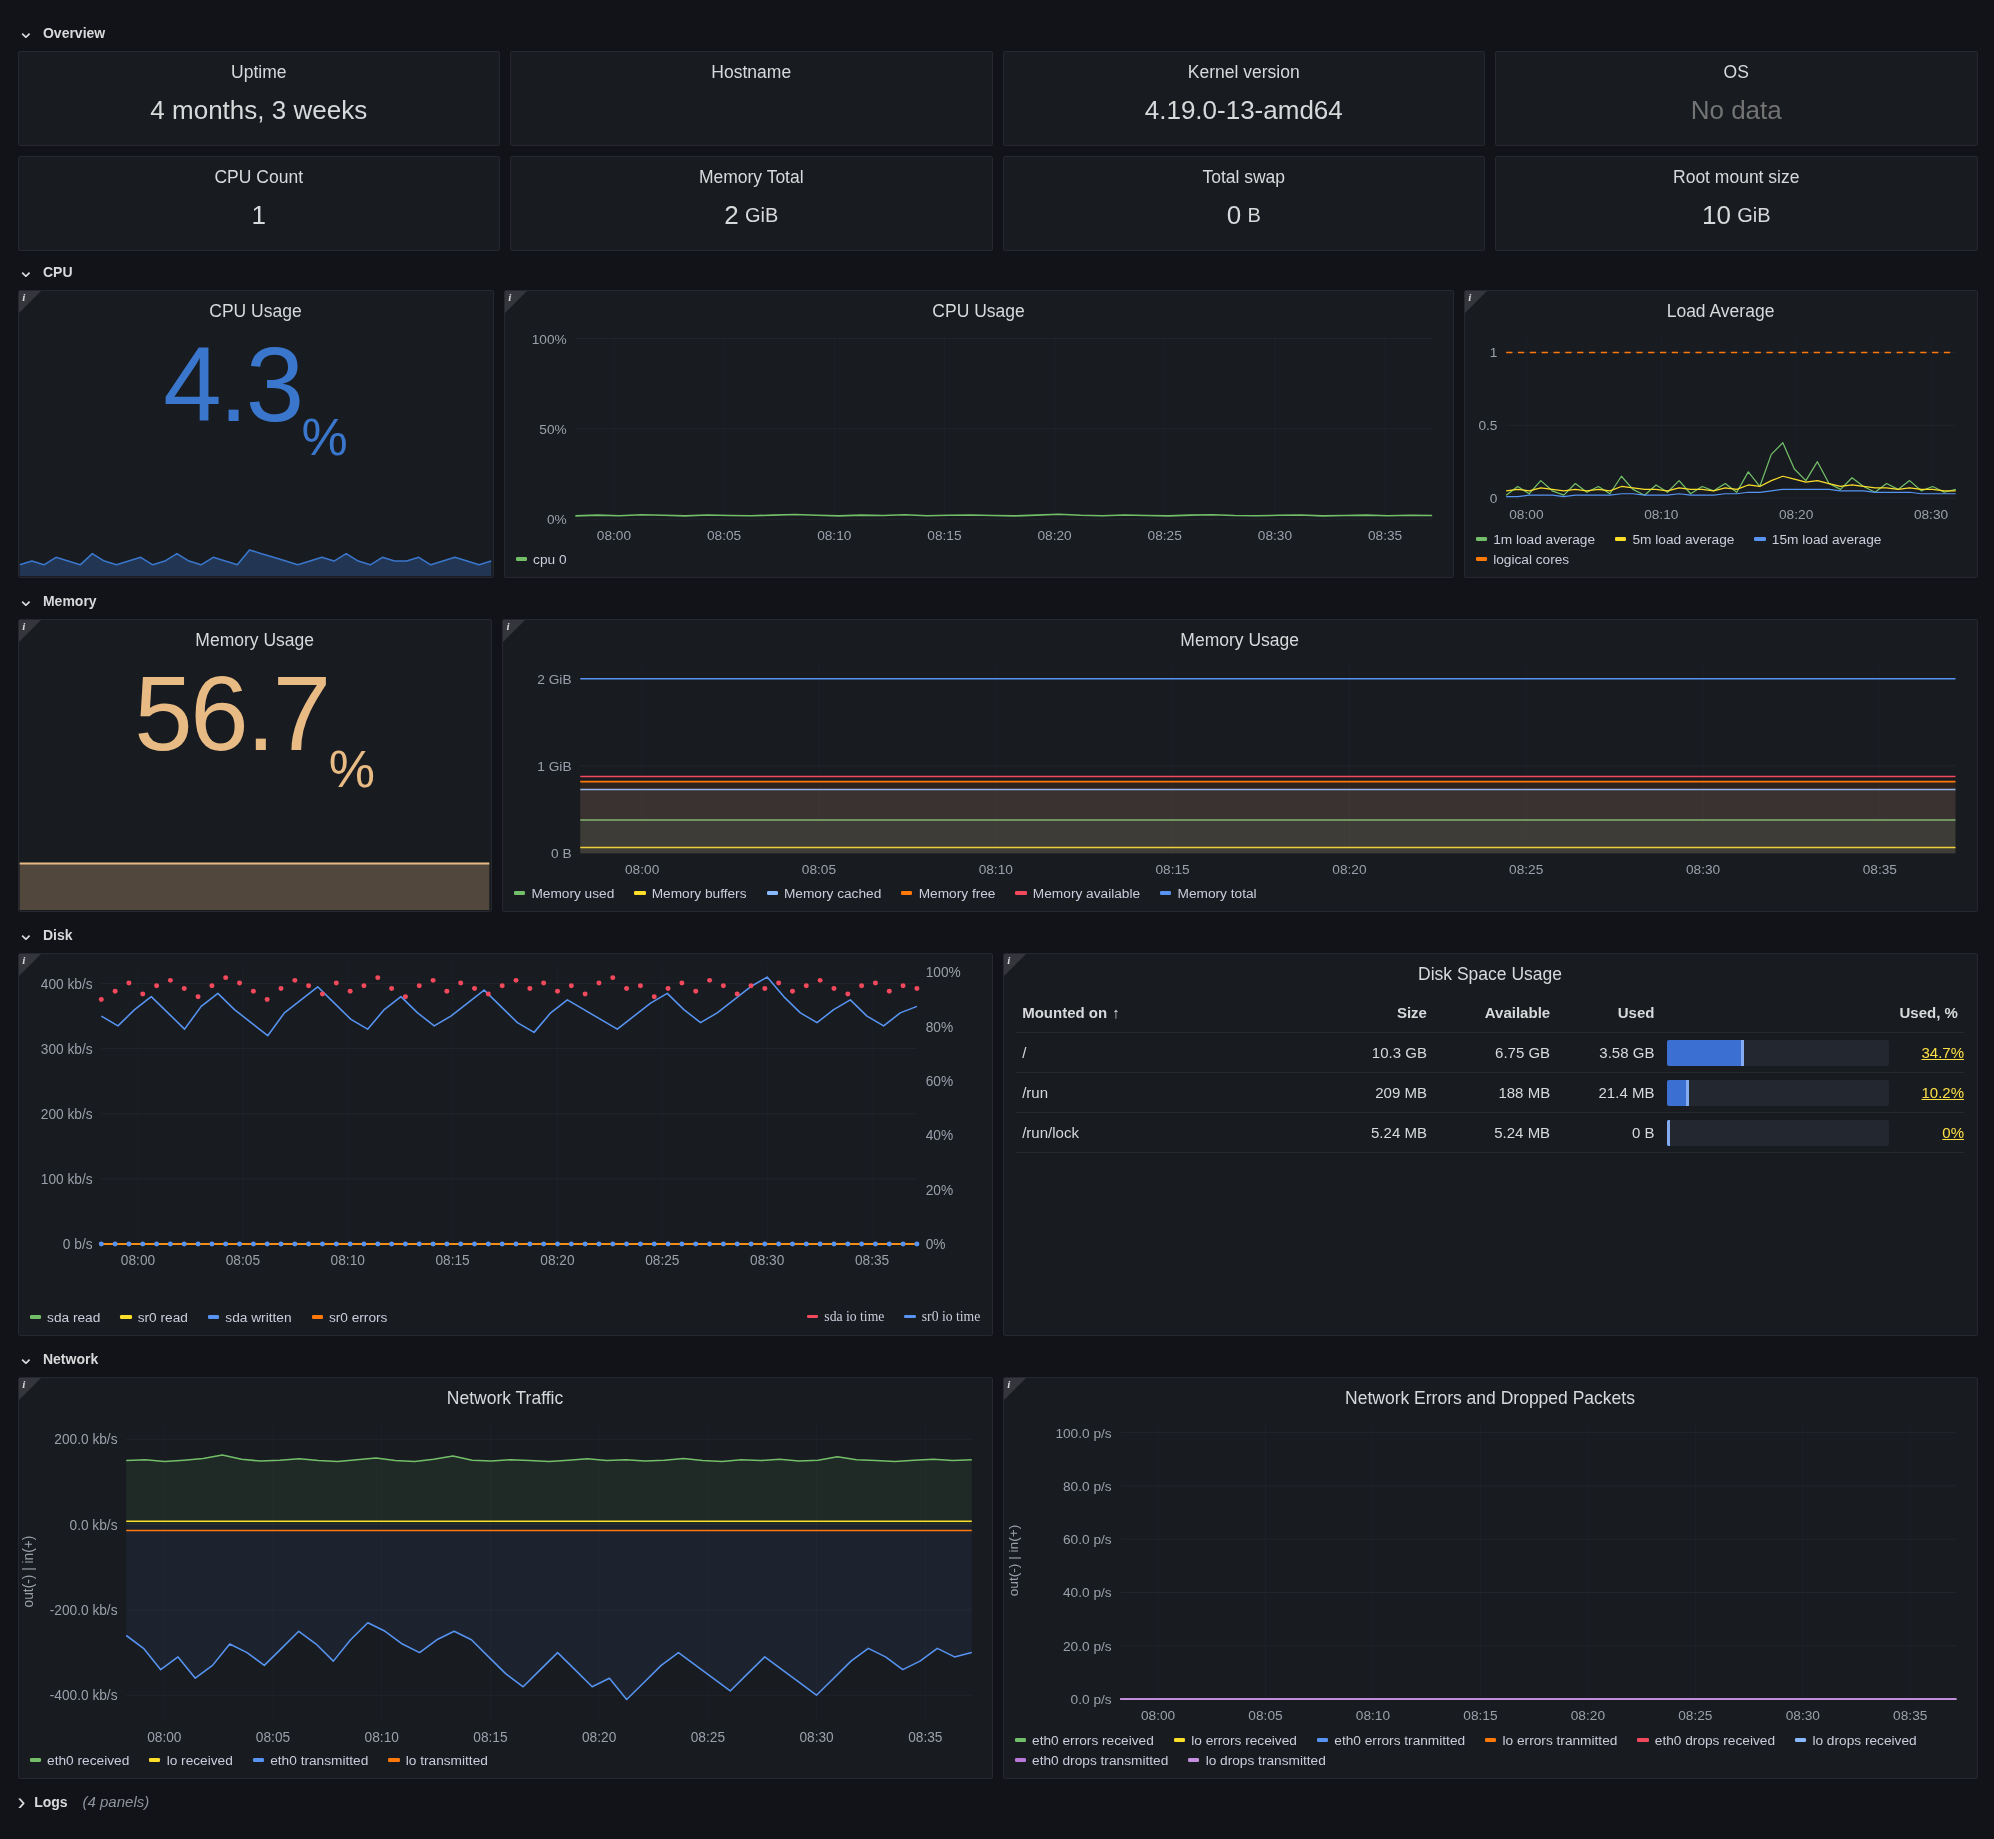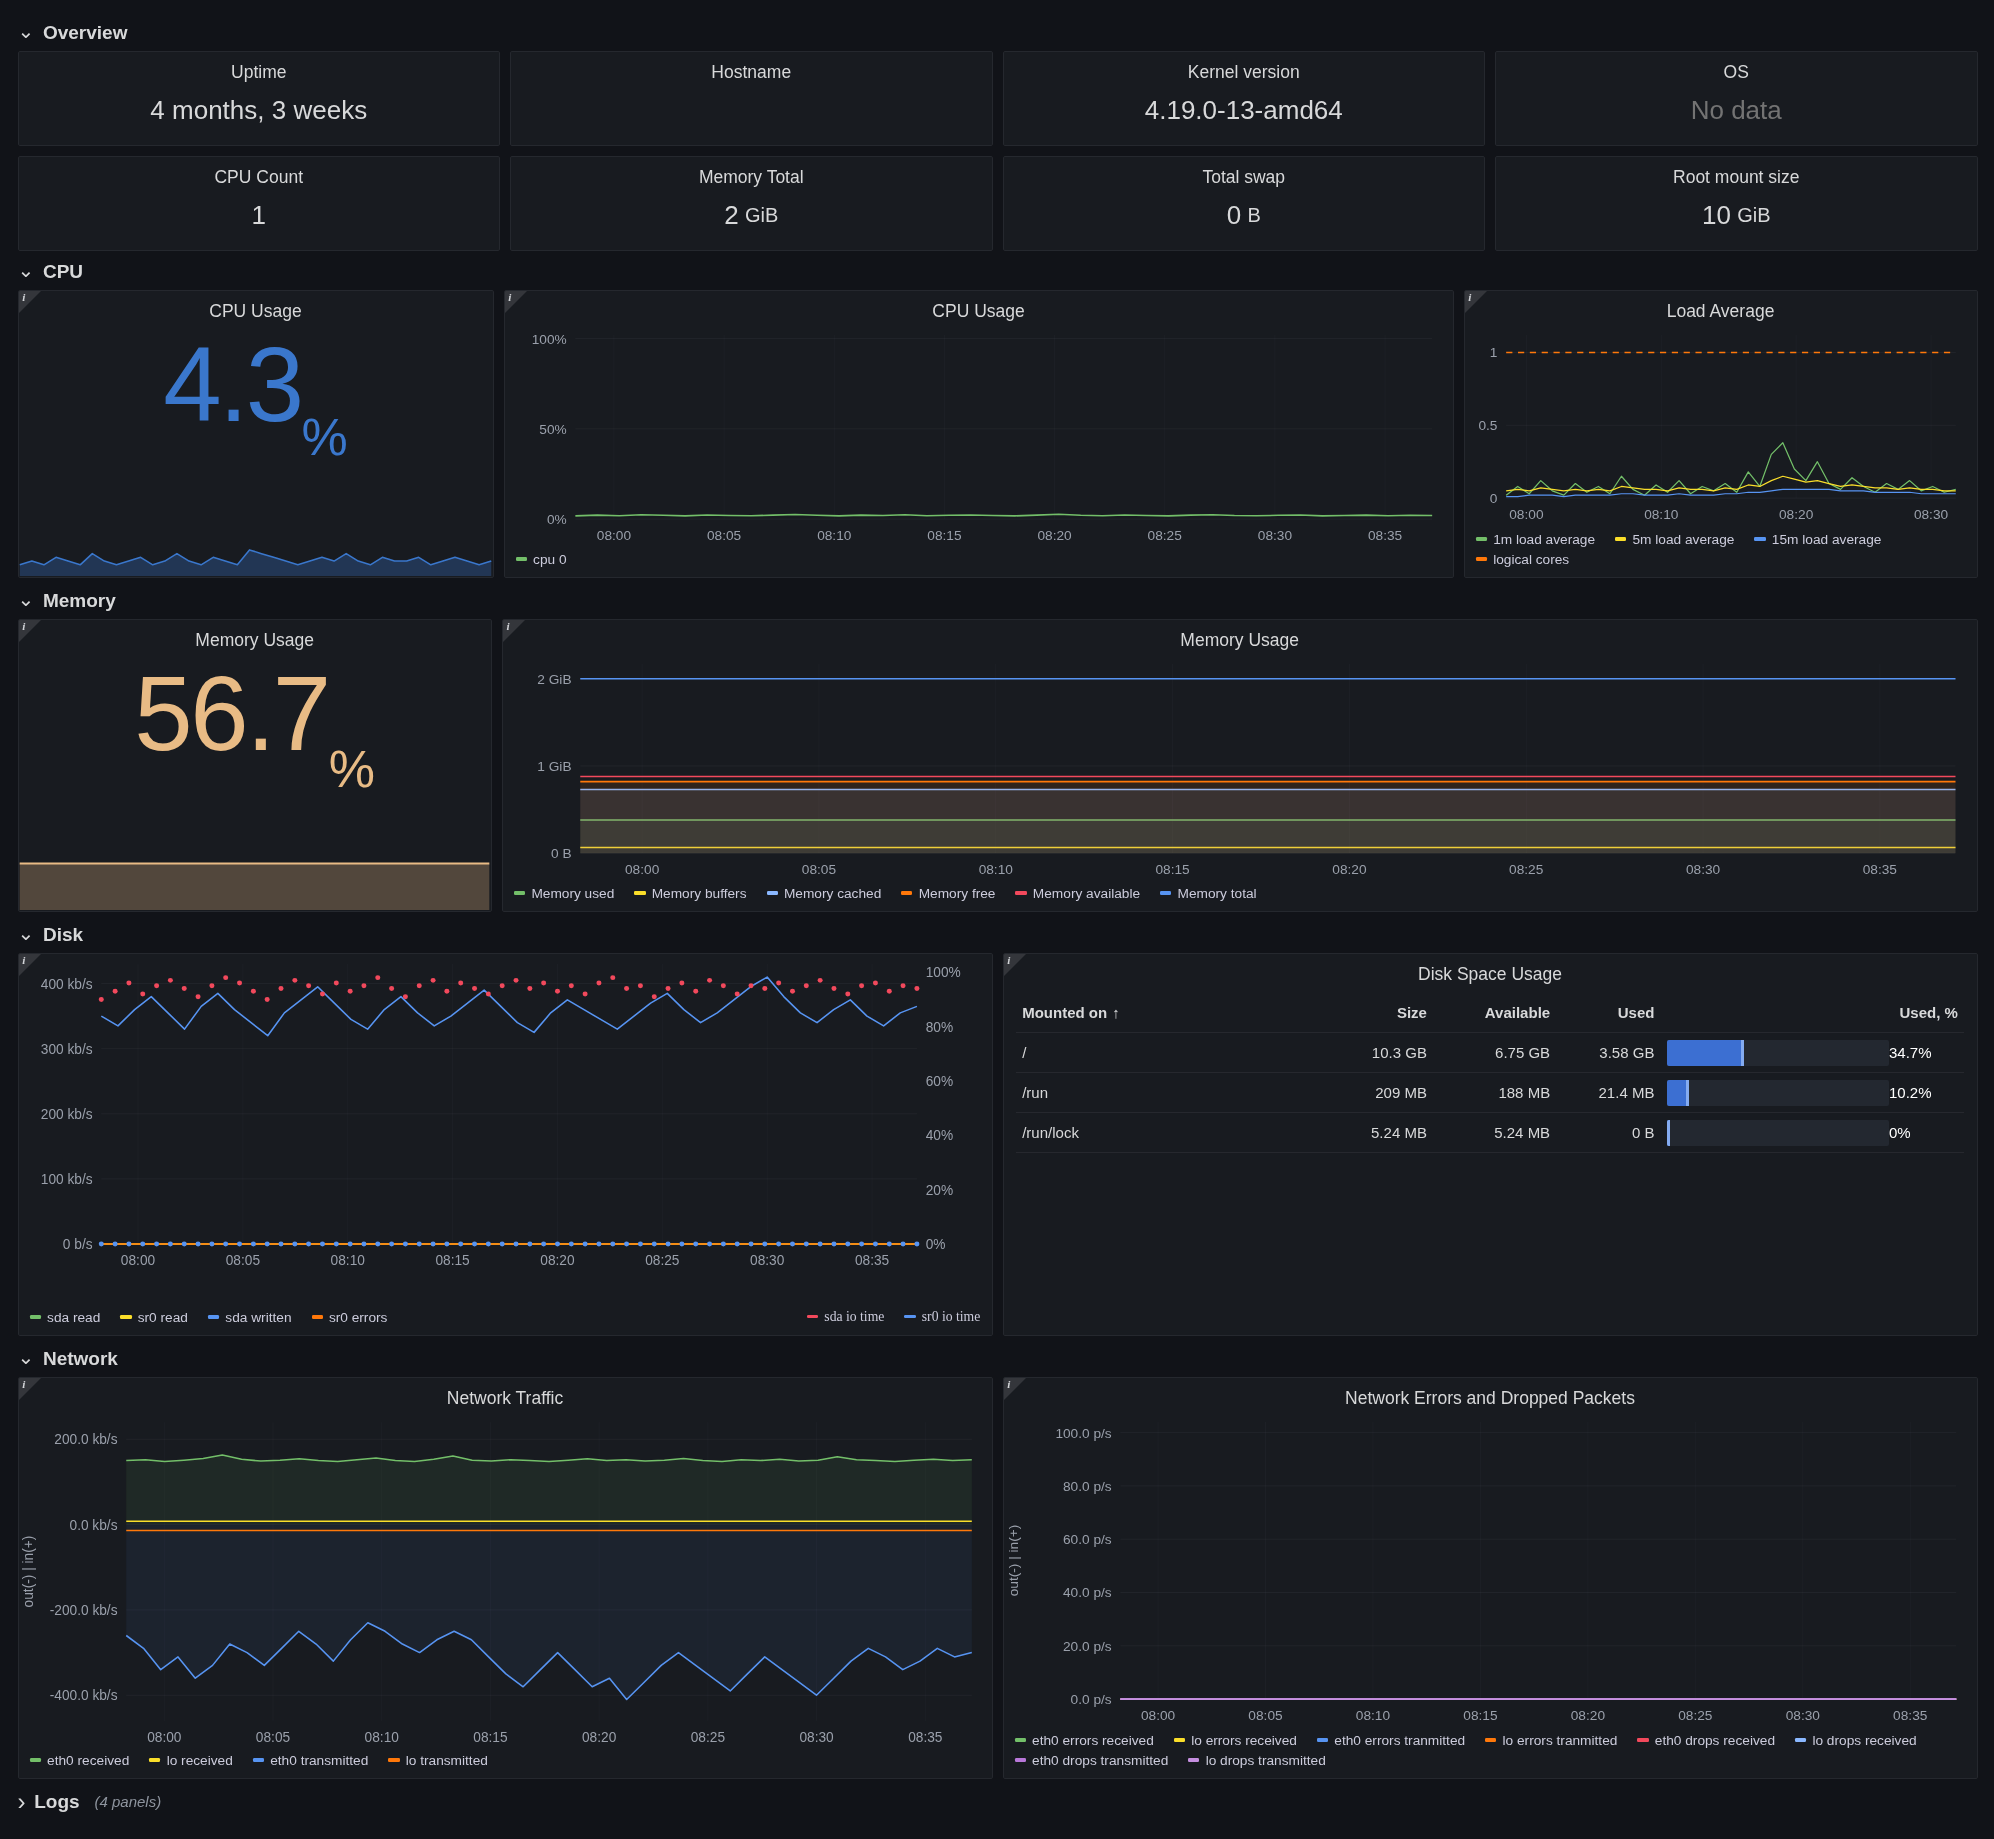--- a/index.html
+++ b/index.html
@@ -6,21 +6,21 @@
   html,body{background:#111318;}
   body{
     width:1995px;min-height:1839px;
     color:#ccccdc;
     font-family:"Liberation Sans","DejaVu Sans",sans-serif;
     padding:12.5px 17.5px;overflow:hidden;
   }
   .section-header{display:flex;align-items:center;gap:8.7px;height:36px;cursor:pointer;margin-top:2.5px;}
   .chev{font-size:20px;color:#d8d9da;line-height:0.6;transform:translateY(-2.5px);}
   .chev.right{transform:none;font-size:24px;line-height:0.9;}
-  .section-label{font-size:19px;font-weight:700;color:#d8d9da;}
+  .section-label{font-size:14px;font-weight:700;color:#d8d9da;}
   .section-meta{font-size:15px;font-style:italic;color:#8e949e;margin-left:6.2px;}
 
   .grid-stats{display:grid;grid-template-columns:repeat(4,1fr);gap:10px;border-radius:31px;}
   .panel{background:#181b20;border:0.6px solid #25282e;border-radius:1.9px;position:relative;display:flex;flex-direction:column;overflow:hidden;}
   .panel-title{font-size:17.5px;font-weight:500;color:#d8d9da;text-align:center;padding:10px 5px 3.7px;flex:none;cursor:pointer;}
   .stat-sm{height:95px;}
   .stat-val{flex:1;display:flex;align-items:baseline;justify-content:center;font-size:26px;font-weight:500;color:#d8d9da;gap:6.2px;padding-bottom:11.2px;align-items:center;}
   .stat-val .unit{font-size:20px;}
   .muted{color:#737373;}
 
@@ -56,21 +56,21 @@
   .table{flex:1;padding:5px 12.5px 10px;font-size:15px;}
   .trow{display:grid;grid-template-columns:33% 11% 13% 11% 1fr;align-items:center;height:40px;
     border-bottom:0.6px solid rgba(204,204,220,0.08);}
   .thead .tc{font-weight:700;color:#d8d9da;cursor:pointer;}
   .tc{padding:0 6.2px;color:#d8d9da;}
   .tc.num{text-align:right;}
   .sort-icon{margin-left:5px;color:#d8d9da;}
   .pctcell{display:flex;align-items:center;padding:0 0 0 6.2px;}
   .bar-track{flex:1;height:26px;background:#232830;border-radius:1.9px;overflow:hidden;}
   .bar-fill{height:100%;background:#3c6fd2;border-right:3.1px solid #84abf0;width:0;}
-  .pct-label{width:75px;text-align:left;color:#ffffff;}
+  .pct-label{width:75px;text-align:right;color:#fde047;text-decoration:underline;}
 </style>
 </head>
 <body>
 
 <div class="dash">
 
   <div class="section-header">
     <span class="chev">⌄</span>
     <span class="section-label">Overview</span>
   </div>

